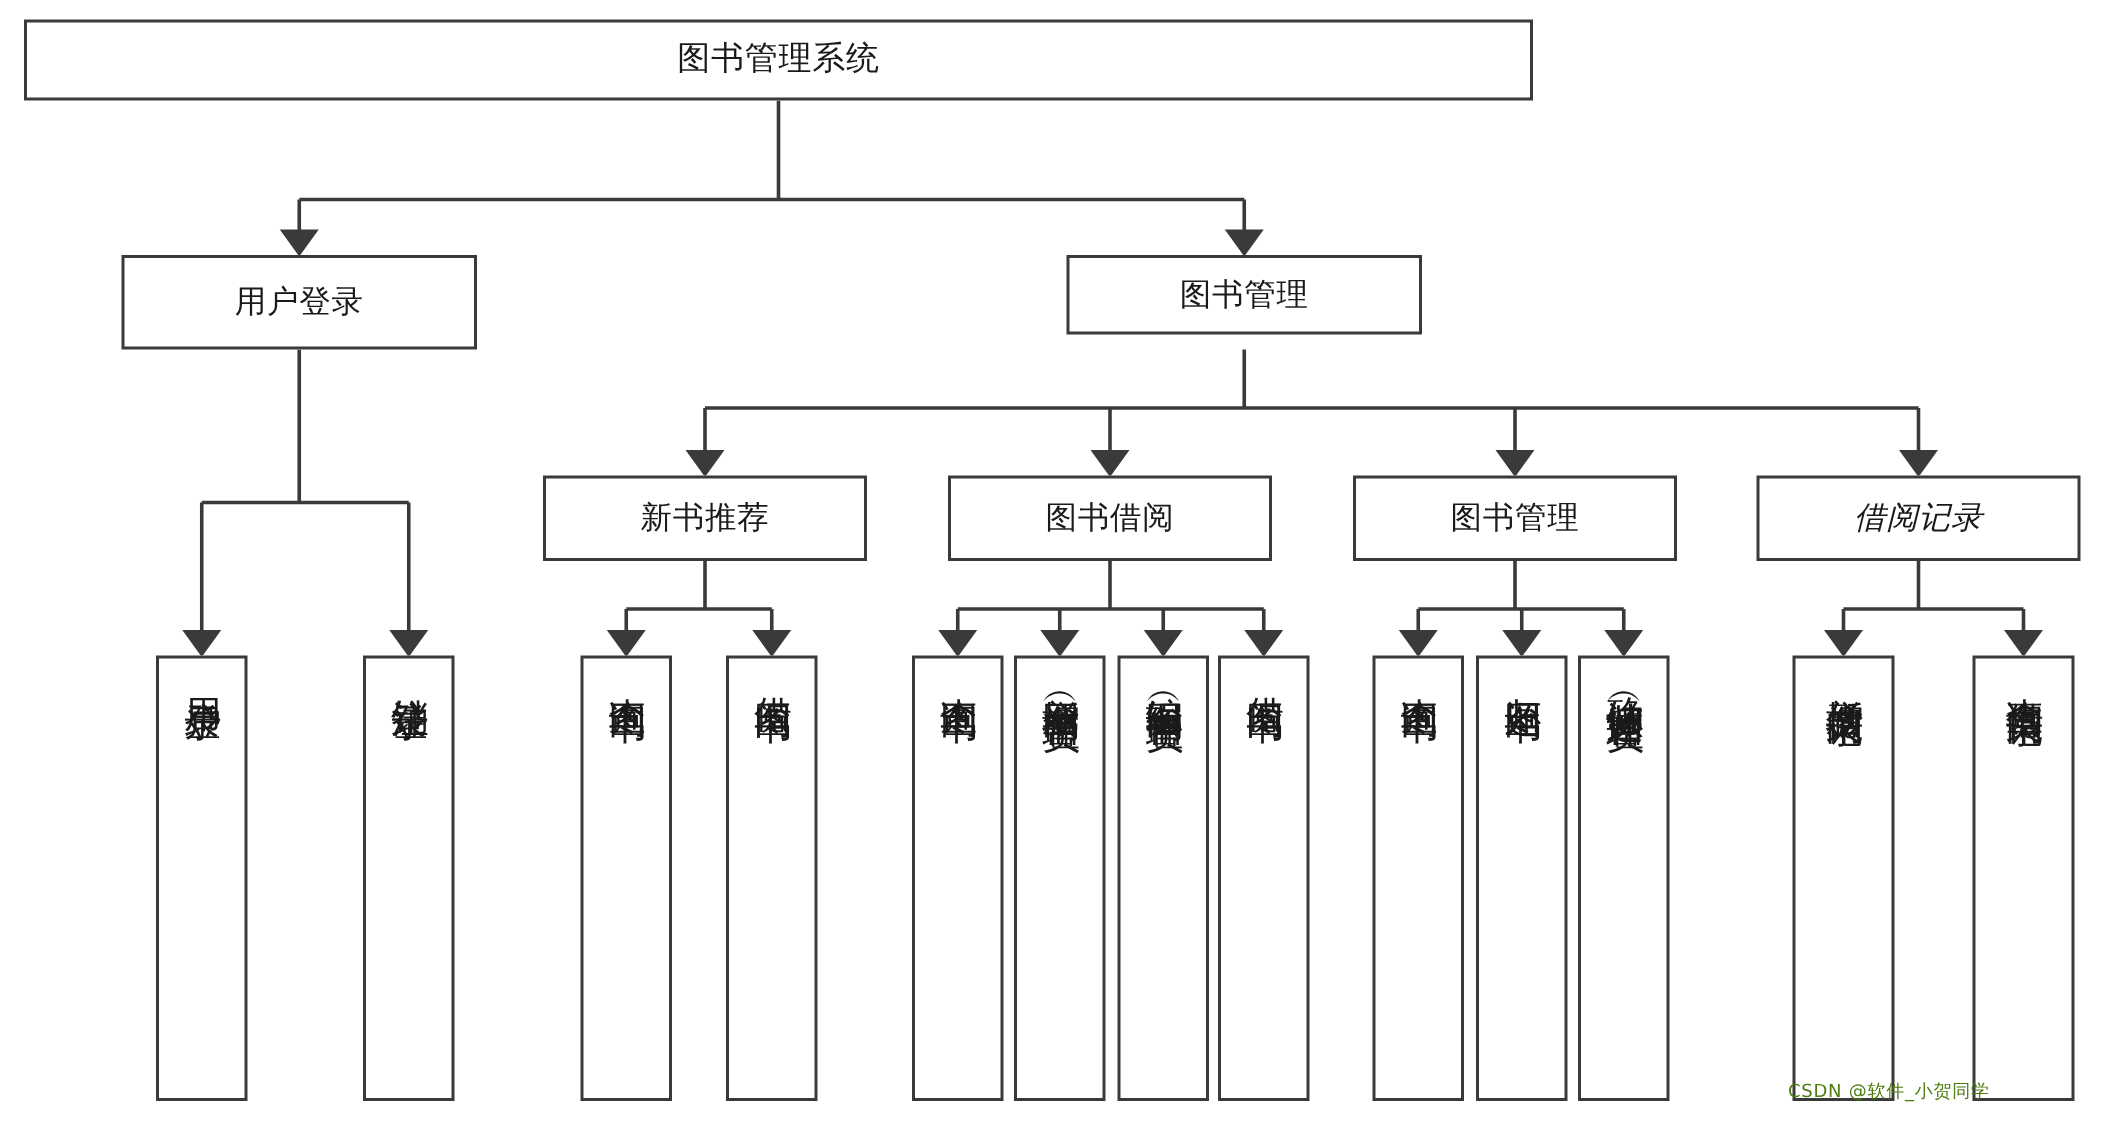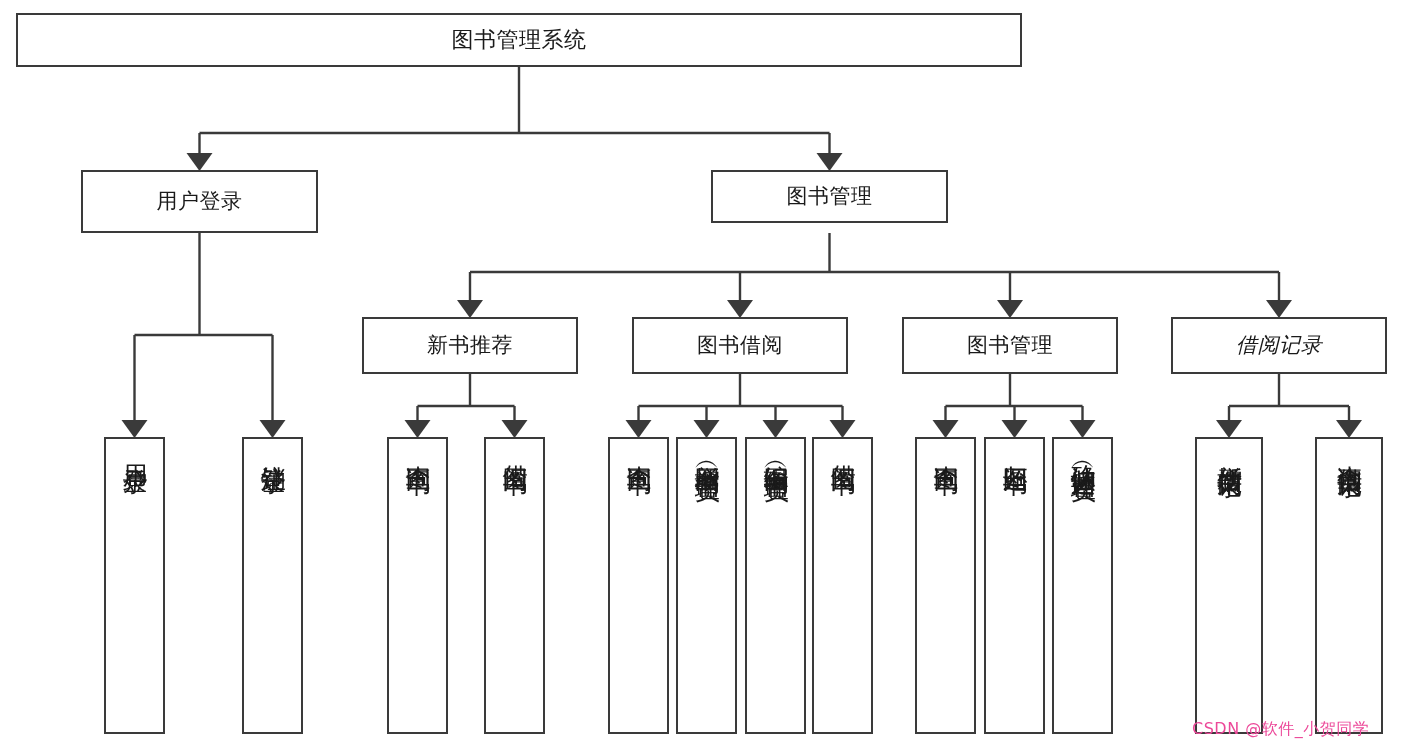--- a/index.html
+++ b/index.html
@@ -22,21 +22,21 @@
   .node.vert{align-items:flex-start;padding-top:6px;}
   .node.vert .node-label{writing-mode:vertical-rl;text-orientation:upright;
        font-size:25px;line-height:1.06;letter-spacing:2px;white-space:nowrap;
        margin:0 auto;}
 
   #links{position:absolute;left:0;top:0;width:1405px;height:747px;
          pointer-events:none;}
   #links line,#links path{stroke:#3a3a3a;stroke-width:2.4;fill:none;}
   #links polygon{fill:#3a3a3a;}
 
-  .watermark{position:absolute;color:#ec4899;font-size:16px;
+  .watermark{position:absolute;color:#4d7c0f;font-size:12px;
              white-space:nowrap;letter-spacing:0.5px;}
 </style>
 </head>
 <body>
 
 <div id="diagram-root">
   <svg id="links" viewBox="0 0 1405 747" width="1405" height="747">
       <line x1="519" y1="67" x2="519" y2="133"></line>
       <line x1="199.5" y1="133" x2="829.5" y2="133"></line>
       <line x1="199.5" y1="133" x2="199.5" y2="155"></line>

